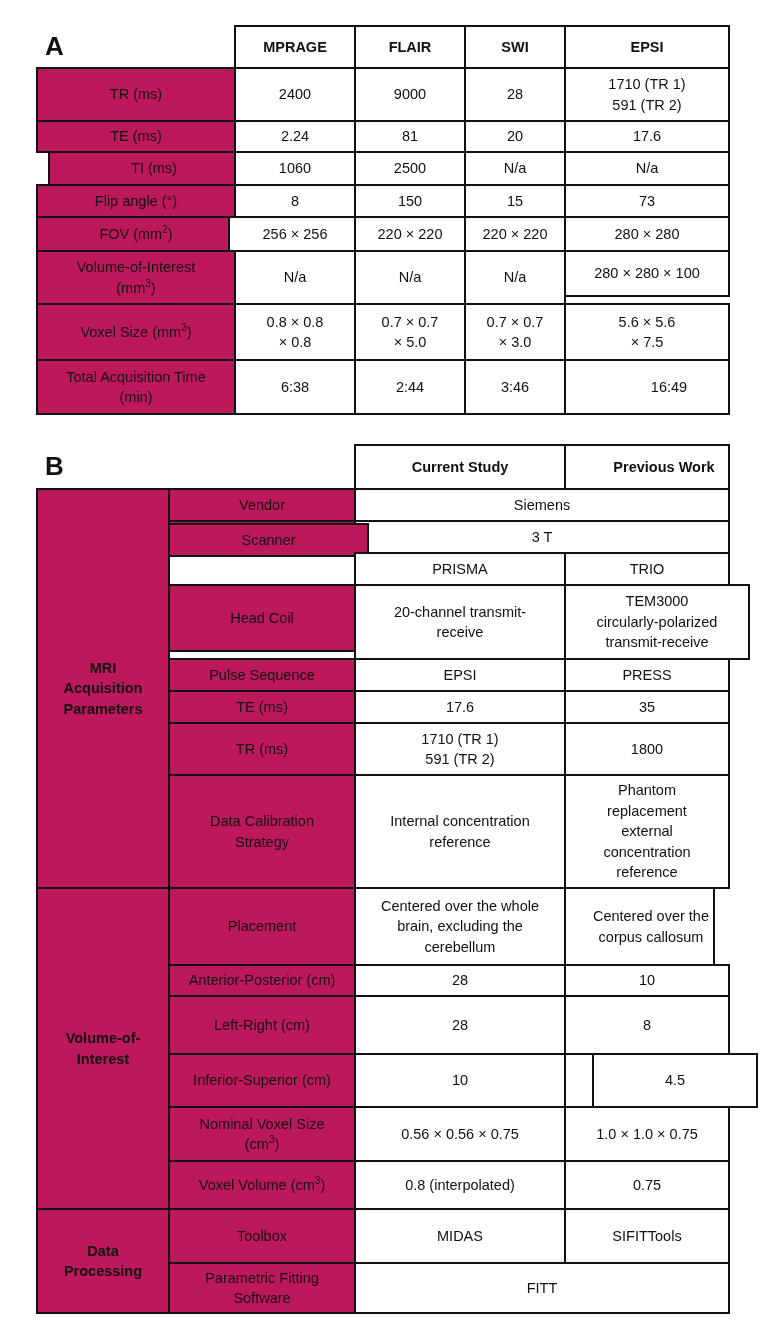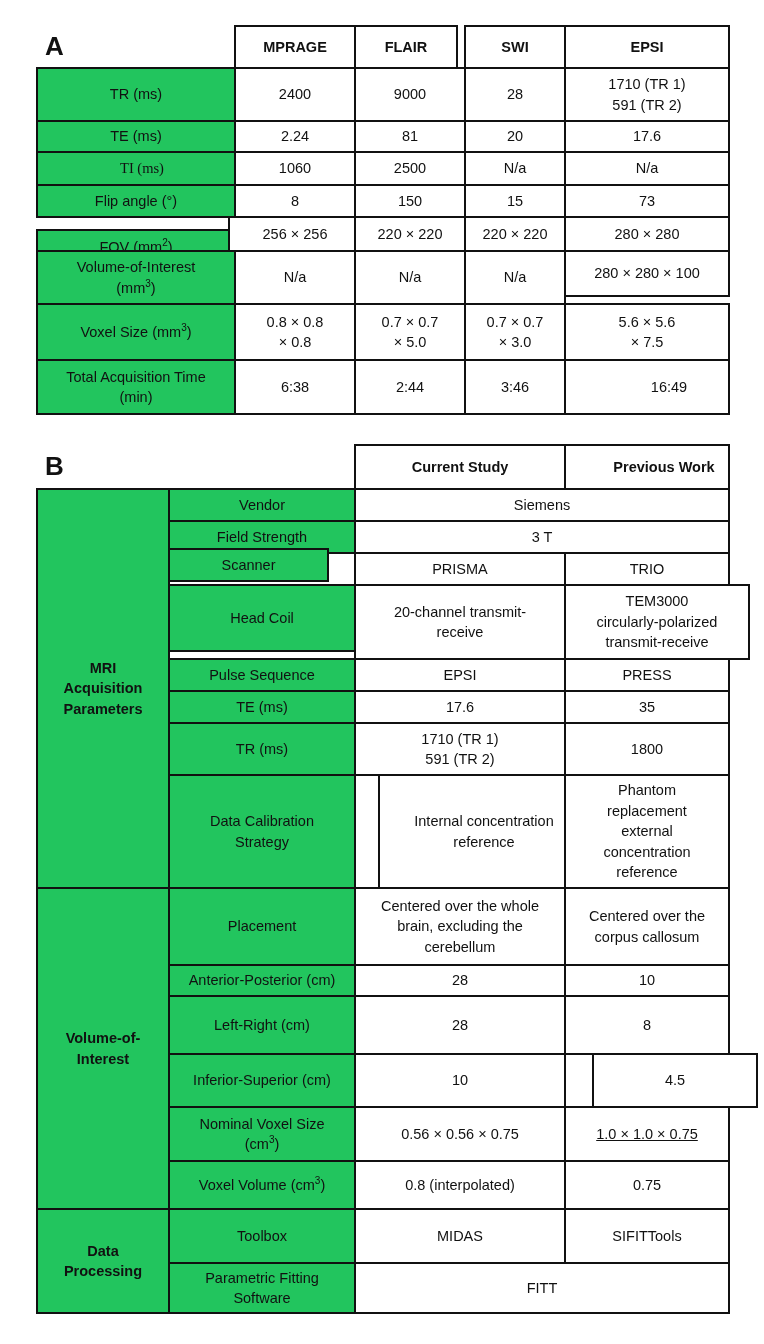--- a/index.html
+++ b/index.html
@@ -2,56 +2,56 @@
 <html><head>
 <meta charset="utf-8">
 <style>
   html, body { margin: 0; padding: 0; background: #ffffff; }
   body { width: 764px; height: 1344px; position: relative; overflow: hidden;
          font-family: "Liberation Sans", sans-serif; color: #111111; }
   .panel-label { position: absolute; font-weight: bold; font-size: 26px; line-height: 26px; }
   .cell { position: absolute; box-sizing: border-box; display: flex; align-items: center;
           justify-content: center; text-align: center; font-size: 14.5px; line-height: 20.5px;
           border: 2px solid #111111; background: #ffffff; white-space: pre-line; padding: 0 4px; }
-  .gray { background: #22c55e; }
+  .gray { background: #be185d; }
   .bold { font-weight: bold; }
   sup { font-size: 10px; line-height: 0; vertical-align: super; }
 </style>
 </head>
 <body>
 
 <div id="root">
   <div class="panel-label" style="left:45px; top:33px;">A</div>
   <div id="table-a">
       <div class="cell bold" style="left: 234px; top: 25px; width: 122px; height: 44px;"><span>MPRAGE</span></div>
-      <div class="cell bold" style="left: 354px; top: 25px; width: 104px; height: 44px;"><span>FLAIR</span></div>
+      <div class="cell bold" style="left: 354px; top: 25px; width: 112px; height: 44px;"><span>FLAIR</span></div>
       <div class="cell bold" style="left: 464px; top: 25px; width: 102px; height: 44px;"><span>SWI</span></div>
       <div class="cell bold" style="left: 564px; top: 25px; width: 166px; height: 44px;"><span>EPSI</span></div>
       <div class="cell gray" style="left: 36px; top: 67px; width: 200px; height: 55px;"><span>TR (ms)</span></div>
       <div class="cell" style="left: 234px; top: 67px; width: 122px; height: 55px;"><span>2400</span></div>
       <div class="cell" style="left: 354px; top: 67px; width: 112px; height: 55px;"><span>9000</span></div>
       <div class="cell" style="left: 464px; top: 67px; width: 102px; height: 55px;"><span>28</span></div>
       <div class="cell" style="left: 564px; top: 67px; width: 166px; height: 55px;"><span>1710 (TR 1)
 591 (TR 2)</span></div>
       <div class="cell gray" style="left: 36px; top: 120px; width: 200px; height: 33px;"><span>TE (ms)</span></div>
       <div class="cell" style="left: 234px; top: 120px; width: 122px; height: 33px;"><span>2.24</span></div>
       <div class="cell" style="left: 354px; top: 120px; width: 112px; height: 33px;"><span>81</span></div>
       <div class="cell" style="left: 464px; top: 120px; width: 102px; height: 33px;"><span>20</span></div>
       <div class="cell" style="left: 564px; top: 120px; width: 166px; height: 33px;"><span>17.6</span></div>
-      <div class="cell gray" style="left: 36px; top: 151px; width: 212px; height: 35px; font-family: Liberation Serif, serif;"><span>TI (ms)</span></div>
+      <div class="cell gray" style="left: 48px; top: 151px; width: 212px; height: 35px;"><span>TI (ms)</span></div>
       <div class="cell" style="left: 234px; top: 151px; width: 122px; height: 35px;"><span>1060</span></div>
       <div class="cell" style="left: 354px; top: 151px; width: 112px; height: 35px;"><span>2500</span></div>
       <div class="cell" style="left: 464px; top: 151px; width: 102px; height: 35px;"><span>N/a</span></div>
       <div class="cell" style="left: 564px; top: 151px; width: 166px; height: 35px;"><span>N/a</span></div>
       <div class="cell gray" style="left: 36px; top: 184px; width: 200px; height: 34px;"><span>Flip angle (°)</span></div>
       <div class="cell" style="left: 234px; top: 184px; width: 122px; height: 34px;"><span>8</span></div>
       <div class="cell" style="left: 354px; top: 184px; width: 112px; height: 34px;"><span>150</span></div>
       <div class="cell" style="left: 464px; top: 184px; width: 102px; height: 34px;"><span>15</span></div>
       <div class="cell" style="left: 564px; top: 184px; width: 166px; height: 34px;"><span>73</span></div>
-      <div class="cell gray" style="left: 36px; top: 229px; width: 200px; height: 36px;"><span><span>FOV (mm</span><sup>2</sup><span>)</span></span></div>
+      <div class="cell gray" style="left: 36px; top: 216px; width: 200px; height: 36px;"><span><span>FOV (mm</span><sup>2</sup><span>)</span></span></div>
       <div class="cell" style="left: 228px; top: 216px; width: 134px; height: 36px;"><span>256 × 256</span></div>
       <div class="cell" style="left: 354px; top: 216px; width: 112px; height: 36px;"><span>220 × 220</span></div>
       <div class="cell" style="left: 464px; top: 216px; width: 102px; height: 36px;"><span>220 × 220</span></div>
       <div class="cell" style="left: 564px; top: 216px; width: 166px; height: 36px;"><span>280 × 280</span></div>
       <div class="cell gray" style="left: 36px; top: 250px; width: 200px; height: 55px;"><span><span>Volume-of-Interest
 (mm</span><sup>3</sup><span>)</span></span></div>
       <div class="cell" style="left: 234px; top: 250px; width: 122px; height: 55px;"><span>N/a</span></div>
       <div class="cell" style="left: 354px; top: 250px; width: 112px; height: 55px;"><span>N/a</span></div>
       <div class="cell" style="left: 464px; top: 250px; width: 102px; height: 55px;"><span>N/a</span></div>
       <div class="cell" style="left: 564px; top: 250px; width: 166px; height: 47px;"><span>280 × 280 × 100</span></div>
@@ -80,67 +80,67 @@
 Acquisition
 Parameters</span></div>
       <div class="cell gray bold" style="left: 36px; top: 887px; width: 134px; height: 323px;"><span>Volume-of-
 Interest</span></div>
       <div class="cell gray bold" style="left: 36px; top: 1208px; width: 134px; height: 106px;"><span>Data
 Processing</span></div>
       <div class="cell gray" style="left: 168px; top: 488px; width: 188px; height: 34px;"><span>Vendor</span></div>
       <div class="cell" style="left: 354px; top: 488px; width: 376px; height: 34px;"><span>Siemens</span></div>
       <div class="cell gray" style="left: 168px; top: 520px; width: 188px; height: 34px;"><span>Field Strength</span></div>
       <div class="cell" style="left: 354px; top: 520px; width: 376px; height: 34px;"><span>3 T</span></div>
-      <div class="cell gray" style="left: 168px; top: 548px; width: 161px; height: 34px;"><span>Scanner</span></div>
+      <div class="cell gray" style="left: 168px; top: 523px; width: 201px; height: 34px;"><span>Scanner</span></div>
       <div class="cell" style="left: 354px; top: 552px; width: 212px; height: 34px;"><span>PRISMA</span></div>
       <div class="cell" style="left: 564px; top: 552px; width: 166px; height: 34px;"><span>TRIO</span></div>
       <div class="cell gray" style="left: 168px; top: 584px; width: 188px; height: 68px;"><span>Head Coil</span></div>
       <div class="cell" style="left: 354px; top: 584px; width: 212px; height: 76px;"><span>20-channel transmit-
 receive</span></div>
       <div class="cell" style="left: 564px; top: 584px; width: 186px; height: 76px;"><span>TEM3000
 circularly-polarized
 transmit-receive</span></div>
       <div class="cell gray" style="left: 168px; top: 658px; width: 188px; height: 34px;"><span>Pulse Sequence</span></div>
       <div class="cell" style="left: 354px; top: 658px; width: 212px; height: 34px;"><span>EPSI</span></div>
       <div class="cell" style="left: 564px; top: 658px; width: 166px; height: 34px;"><span>PRESS</span></div>
       <div class="cell gray" style="left: 168px; top: 690px; width: 188px; height: 34px;"><span>TE (ms)</span></div>
       <div class="cell" style="left: 354px; top: 690px; width: 212px; height: 34px;"><span>17.6</span></div>
       <div class="cell" style="left: 564px; top: 690px; width: 166px; height: 34px;"><span>35</span></div>
       <div class="cell gray" style="left: 168px; top: 722px; width: 188px; height: 54px;"><span>TR (ms)</span></div>
       <div class="cell" style="left: 354px; top: 722px; width: 212px; height: 54px;"><span>1710 (TR 1)
 591 (TR 2)</span></div>
       <div class="cell" style="left: 564px; top: 722px; width: 166px; height: 54px;"><span>1800</span></div>
       <div class="cell gray" style="left: 168px; top: 774px; width: 188px; height: 115px;"><span>Data Calibration
 Strategy</span></div>
-      <div class="cell" style="left: 354px; top: 774px; width: 212px; height: 115px; margin-left: 24px;"><span>Internal concentration
+      <div class="cell" style="left: 354px; top: 774px; width: 212px; height: 115px;"><span>Internal concentration
 reference</span></div>
       <div class="cell" style="left: 564px; top: 774px; width: 166px; height: 115px;"><span>Phantom
 replacement
 external
 concentration
 reference</span></div>
       <div class="cell gray" style="left: 168px; top: 887px; width: 188px; height: 79px;"><span>Placement</span></div>
       <div class="cell" style="left: 354px; top: 887px; width: 212px; height: 79px;"><span>Centered over the whole
 brain, excluding the
 cerebellum</span></div>
-      <div class="cell" style="left: 564px; top: 887px; width: 166px; height: 79px;"><span>Centered over the
+      <div class="cell" style="left: 564px; top: 887px; width: 151px; height: 79px; justify-content: flex-end;"><span>Centered over the
 corpus callosum</span></div>
       <div class="cell gray" style="left: 168px; top: 964px; width: 188px; height: 33px;"><span>Anterior-Posterior (cm)</span></div>
       <div class="cell" style="left: 354px; top: 964px; width: 212px; height: 33px;"><span>28</span></div>
       <div class="cell" style="left: 564px; top: 964px; width: 166px; height: 33px;"><span>10</span></div>
       <div class="cell gray" style="left: 168px; top: 995px; width: 188px; height: 60px;"><span>Left-Right (cm)</span></div>
       <div class="cell" style="left: 354px; top: 995px; width: 212px; height: 60px;"><span>28</span></div>
       <div class="cell" style="left: 564px; top: 995px; width: 166px; height: 60px;"><span>8</span></div>
       <div class="cell gray" style="left: 168px; top: 1053px; width: 188px; height: 55px;"><span>Inferior-Superior (cm)</span></div>
       <div class="cell" style="left: 354px; top: 1053px; width: 212px; height: 55px;"><span>10</span></div>
       <div class="cell" style="left: 564px; top: 1053px; width: 166px; height: 55px; margin-left: 28px;"><span>4.5</span></div>
       <div class="cell gray" style="left: 168px; top: 1106px; width: 188px; height: 56px;"><span><span>Nominal Voxel Size
 (cm</span><sup>3</sup><span>)</span></span></div>
       <div class="cell" style="left: 354px; top: 1106px; width: 212px; height: 56px;"><span>0.56 × 0.56 × 0.75</span></div>
-      <div class="cell" style="left: 564px; top: 1106px; width: 166px; height: 56px; text-decoration: underline;"><span>1.0 × 1.0 × 0.75</span></div>
+      <div class="cell" style="left: 564px; top: 1106px; width: 166px; height: 56px;"><span>1.0 × 1.0 × 0.75</span></div>
       <div class="cell gray" style="left: 168px; top: 1160px; width: 188px; height: 50px;"><span><span>Voxel Volume (cm</span><sup>3</sup><span>)</span></span></div>
       <div class="cell" style="left: 354px; top: 1160px; width: 212px; height: 50px;"><span>0.8 (interpolated)</span></div>
       <div class="cell" style="left: 564px; top: 1160px; width: 166px; height: 50px;"><span>0.75</span></div>
       <div class="cell gray" style="left: 168px; top: 1208px; width: 188px; height: 56px;"><span>Toolbox</span></div>
       <div class="cell" style="left: 354px; top: 1208px; width: 212px; height: 56px;"><span>MIDAS</span></div>
       <div class="cell" style="left: 564px; top: 1208px; width: 166px; height: 56px;"><span>SIFITTools</span></div>
       <div class="cell gray" style="left: 168px; top: 1262px; width: 188px; height: 52px;"><span>Parametric Fitting
 Software</span></div>
       <div class="cell" style="left: 354px; top: 1262px; width: 376px; height: 52px;"><span>FITT</span></div>
     </div>

